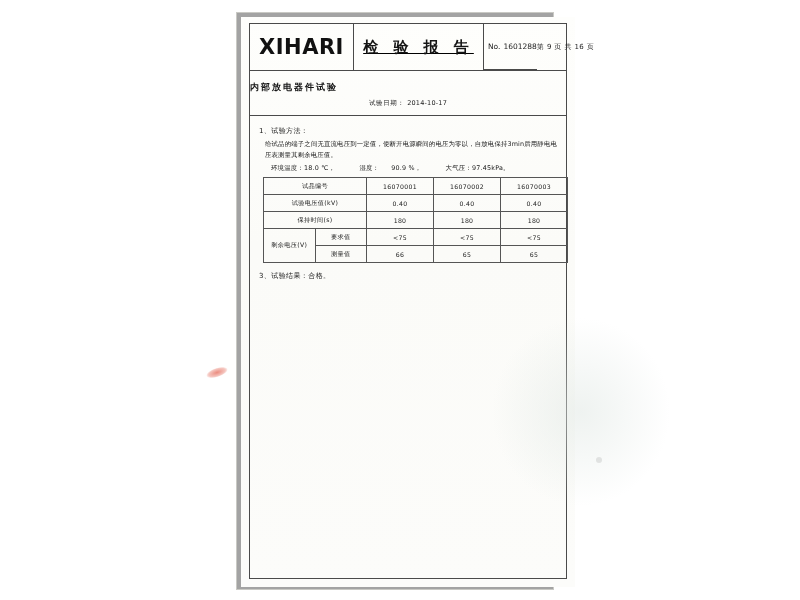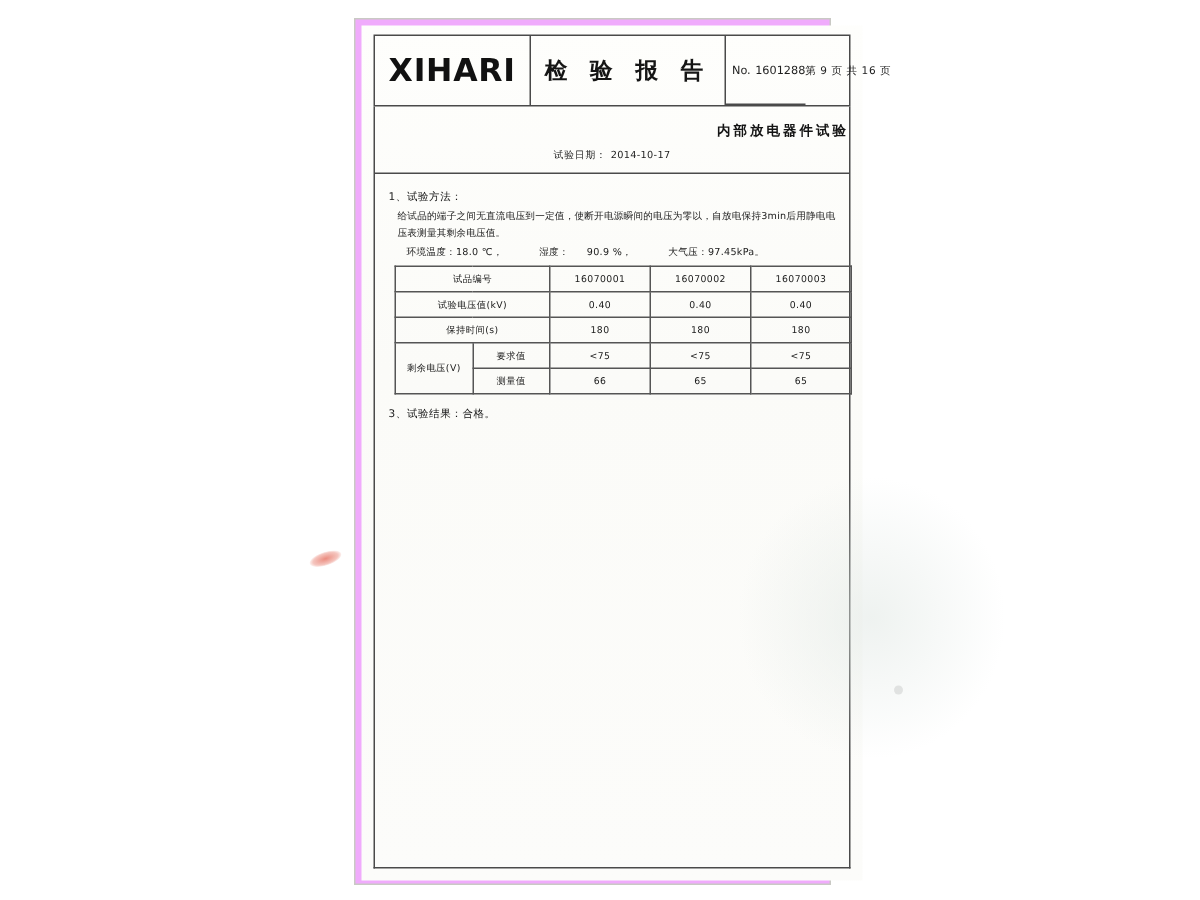--- a/index.html
+++ b/index.html
@@ -19,21 +19,21 @@
     overflow: hidden;
   }
 
   
   .sheet {
     position: absolute;
     left: 236px;
     top: 12px;
     width: 318px;
     height: 578px;
-    background: #f0abfc;
+    background: #a3a3a3;
     border: 1px solid #c9c9c4;
     box-sizing: border-box;
   }
 
   .sheet-inner {
     position: absolute;
     left: 4px;
     top: 4px;
     width: 334px;
     height: 570px;
@@ -67,20 +67,21 @@
     letter-spacing: 0.5px;
     color: #111;
   }
   .hdr-title {
     flex: 1;
     border-right: 1px solid #4a4a4a;
     display: flex;
     align-items: center;
     justify-content: center;
     box-sizing: border-box;
+    text-decoration: underline;
   }
   .hdr-title-text {
     font-size: 15px;
     font-weight: bold;
     letter-spacing: 5px;
     color: #151515;
   }
   .hdr-meta {
     width: 82px;
     display: flex;
@@ -120,21 +121,21 @@
     border: 1px solid #4a4a4a;
     border-top: none;
     box-sizing: border-box;
   }
 
   .subject-row {
     position: absolute;
     left: 0;
     top: 10px;
     width: 100%;
-    text-align: right;
+    text-align: left;
     font-size: 9px;
     font-weight: bold;
     letter-spacing: 2px;
     color: #141414;
   }
 
   .date-row {
     position: absolute;
     left: 0;
     top: 28px;

